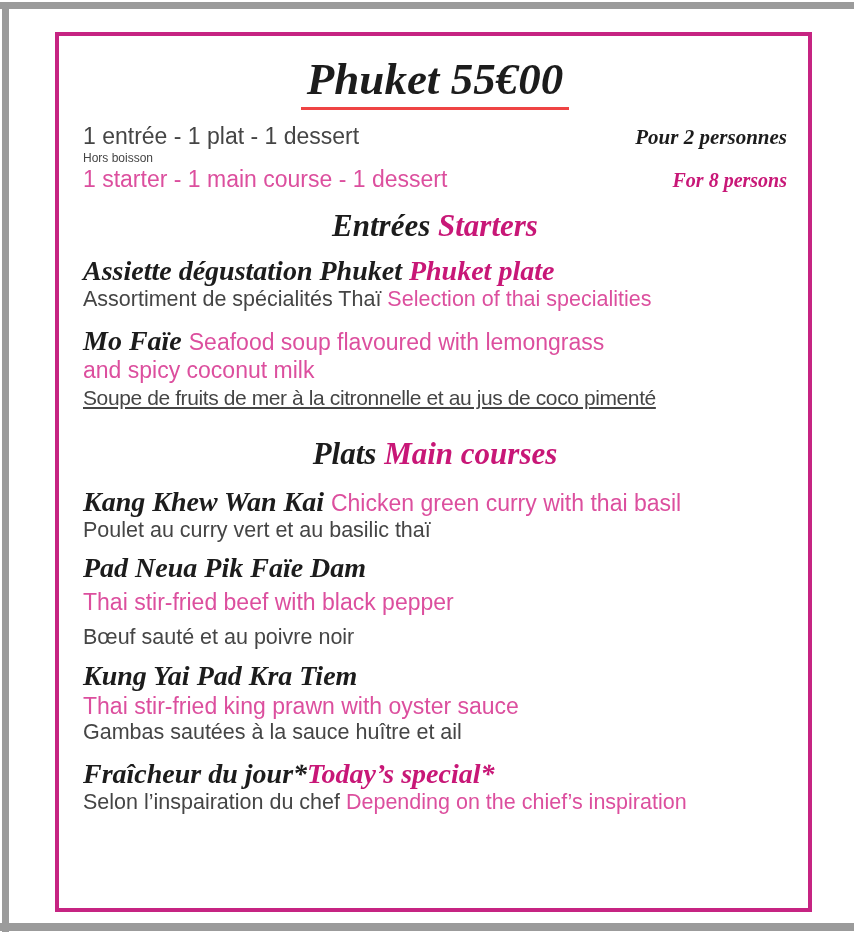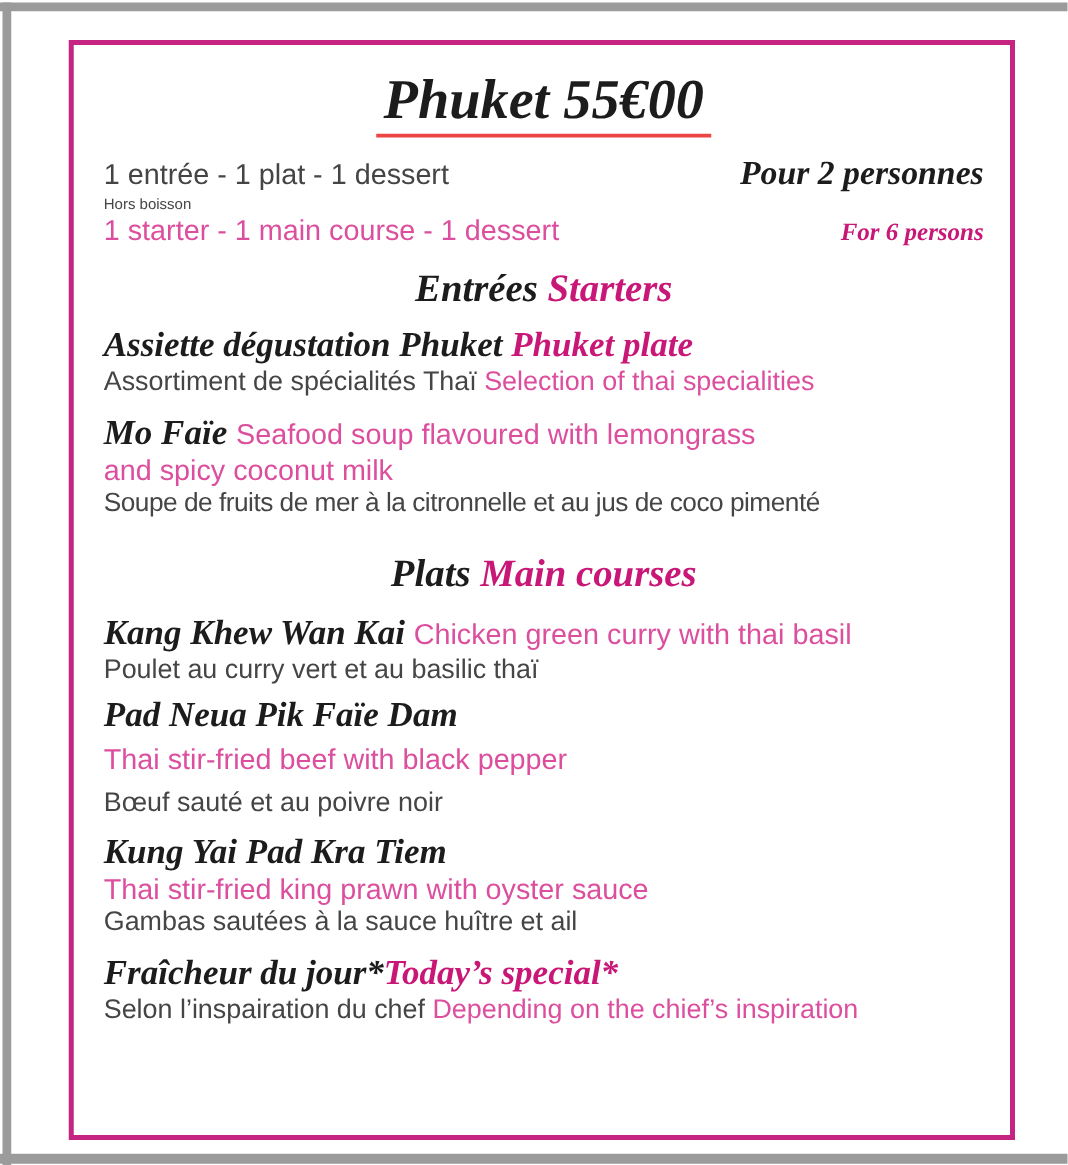--- a/index.html
+++ b/index.html
@@ -33,42 +33,42 @@
   .menu-title{
     display:inline-block;
     font-family:"Liberation Serif",serif;font-style:italic;font-weight:bold;
     font-size:45px;line-height:1.15;color:var(--text-black);
     border-bottom:3px solid #ef4444;padding:0 6px 1px 6px;
   }
 
   .intro{margin-top:12px;}
   .intro-row{display:flex;justify-content:space-between;align-items:baseline;}
   .formula-fr{font-size:23px;color:var(--text-dark);line-height:1.25;}
-  .persons-fr{font-size:27px;color:var(--text-black);line-height:1.25;}
+  .persons-fr{font-size:21px;color:var(--text-black);line-height:1.25;}
   .note-fr{font-size:12px;color:var(--text-dark);line-height:1.2;}
   .formula-en{font-size:23px;color:var(--sans-pink);line-height:1.25;}
   .persons-en{font-size:20px;color:var(--serif-pink);line-height:1.25;}
   .note-en{font-size:18px;color:var(--sans-pink);line-height:1.2;}
 
   .section-heading{
     text-align:center;font-size:31px;line-height:1.15;color:var(--text-black);
   }
   .heading-starters{margin-top:14px;}
   .heading-mains{margin-top:26px;}
   .heading-dessert{margin-top:30px;}
   .section-heading .en{color:var(--serif-pink);}
 
   .dish-name{font-size:28px;line-height:1.15;color:var(--text-black);}
   .dish-name .en{color:var(--serif-pink);}
   .dish-name .en-sans{font-family:"Liberation Sans",sans-serif;font-style:normal;font-weight:normal;
     font-size:23px;color:var(--sans-pink);}
   .desc{font-size:21.5px;line-height:1.2;color:var(--text-dark);}
   .desc .en{color:var(--sans-pink);}
   .desc-pink{font-size:23px;line-height:1.2;color:var(--sans-pink);}
-  .desc-condensed{font-size:21px;letter-spacing:-0.4px;}
+  .desc-condensed{font-size:21px;letter-spacing:-0.4px;text-decoration:underline;}
 
   .item-phuket-plate{margin-top:12px;}
   .item-mo-faie{margin-top:12px;}
   .item-kang{margin-top:14px;}
   .item-pad-neua{margin-top:8px;}
   .item-pad-neua .desc-pink{margin-top:5px;}
   .item-pad-neua .desc{margin-top:8px;}
   .item-kung{margin-top:10px;}
   .item-fraicheur{margin-top:12px;}
 </style>
@@ -86,21 +86,21 @@
   </div>
 
   <div class="intro">
     <div class="intro-row">
       <span class="formula-fr">1 entrée - 1 plat - 1 dessert</span>
       <span class="persons-fr serif">Pour 2 personnes</span>
     </div>
     <div class="note-fr">Hors boisson</div>
     <div class="intro-row">
       <span class="formula-en">1 starter - 1 main course - 1 dessert</span>
-      <span class="persons-en serif">For 6 persons</span>
+      <span class="persons-en serif">For 8 persons</span>
     </div>
   </div>
 
   <div class="section-heading serif heading-starters">
     <span class="fr">Entrées</span>
     <span class="en">Starters</span>
   </div>
 
   <div class="item-phuket-plate">
     <div class="dish-name serif">

